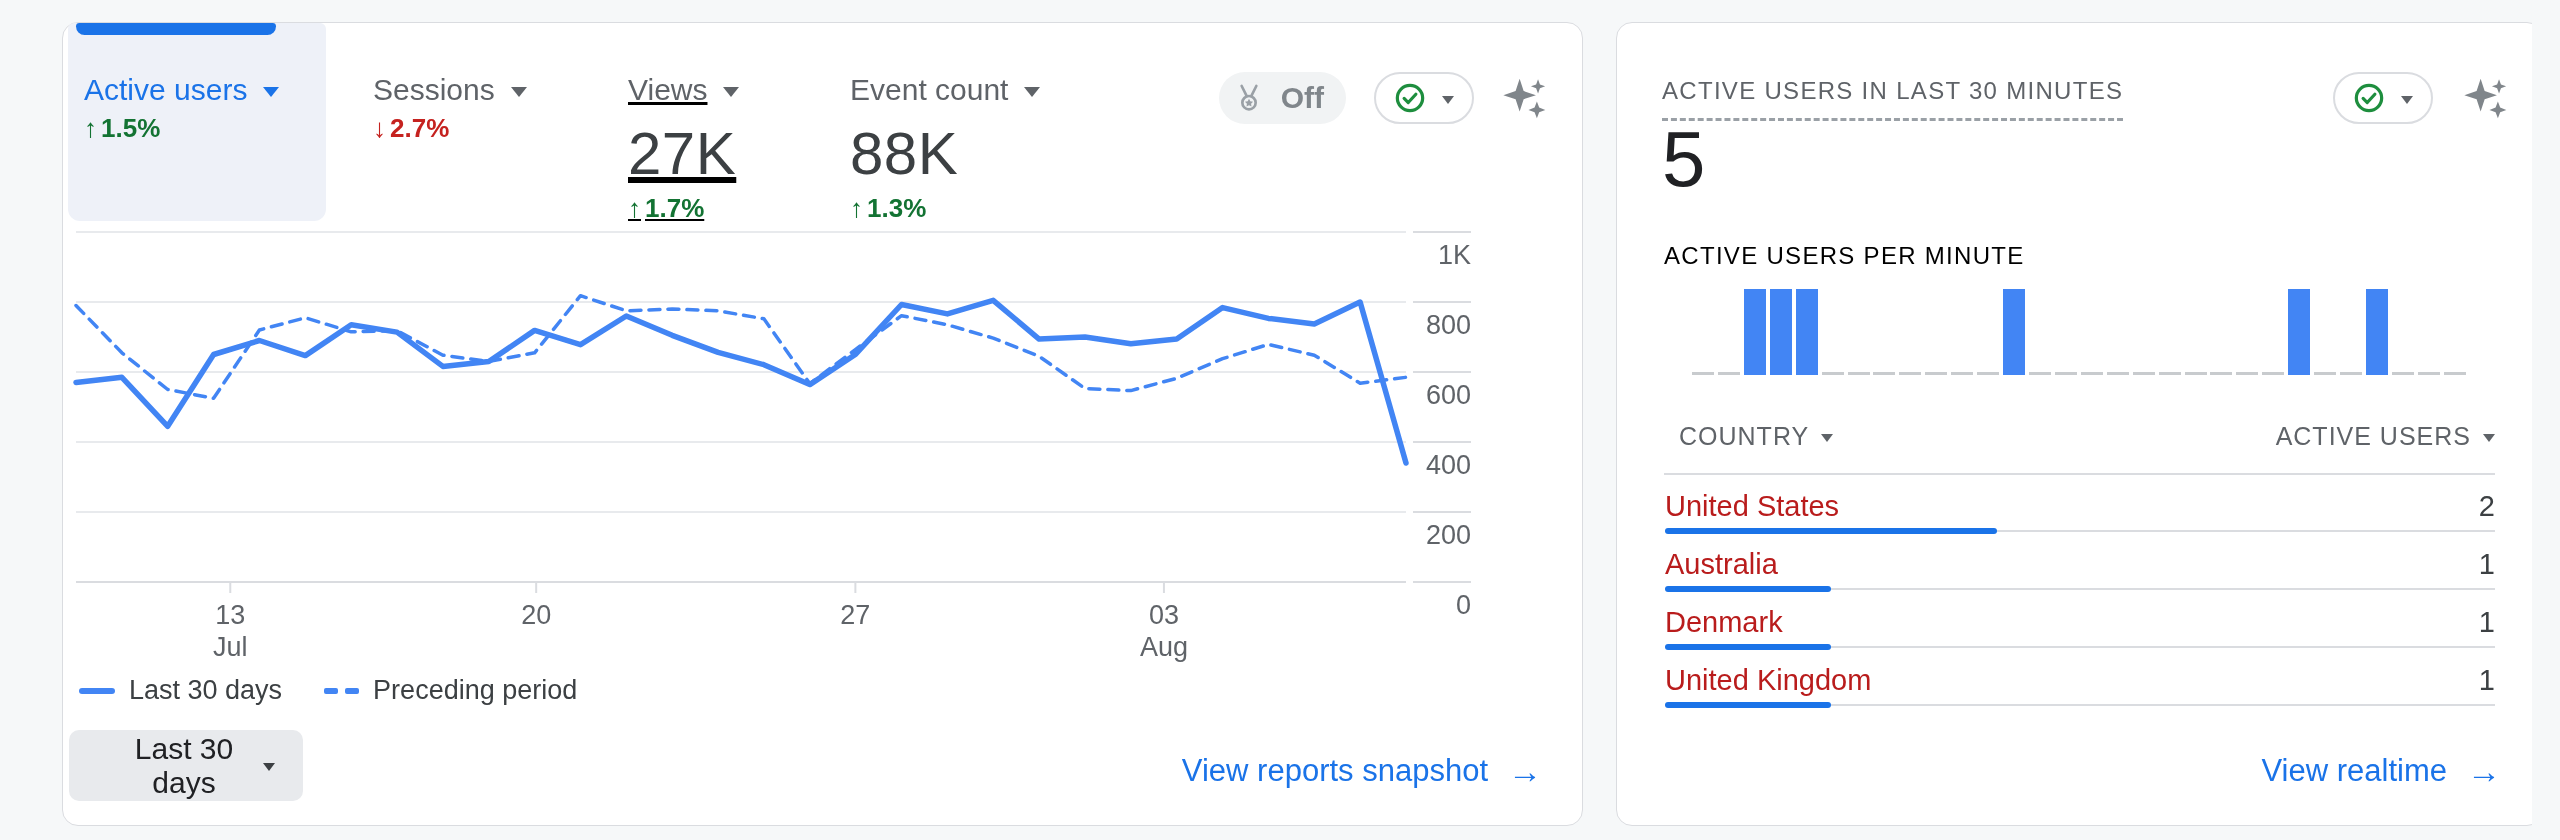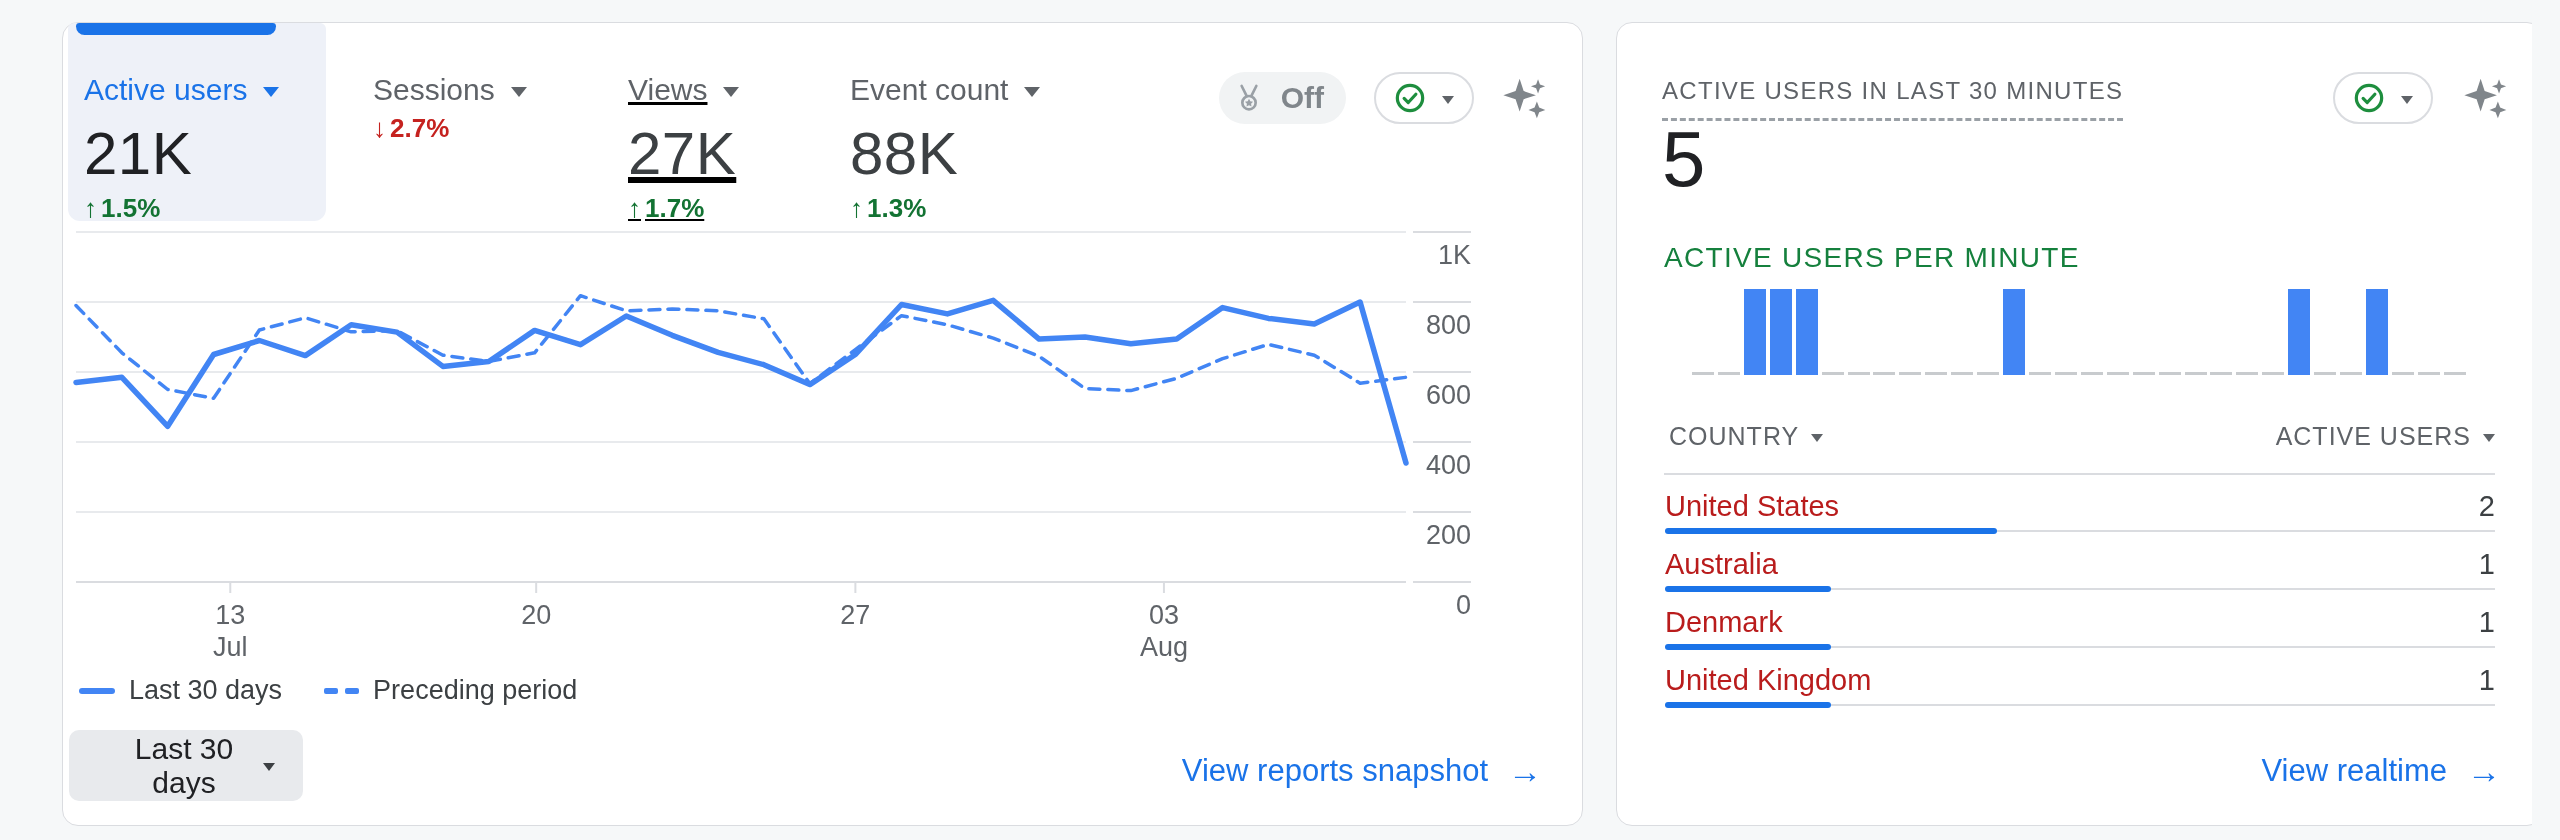--- a/index.html
+++ b/index.html
@@ -59,27 +59,27 @@
   .flink{position:absolute;top:730px;display:flex;align-items:center;gap:20px;
          font-size:31px;font-weight:500;color:#1a73e8;text-decoration:none;cursor:pointer;margin-left:40px;}
   .flink .arr{font-size:34px;line-height:31px;}
   .link-left{right:40px;} .link-right{right:41px;}
 
   
   .rt-title{position:absolute;left:45px;top:54px;font-size:24px;letter-spacing:1.3px;
             color:#5f6368;border-bottom:3px dashed #9aa0a6;padding-bottom:13px;}
   .rt-value{position:absolute;left:45px;top:96px;font-size:78px;line-height:80px;color:#202124;}
   .rt-controls{position:absolute;top:49px;right:33px;display:flex;align-items:center;gap:30px;height:52px;}
-  .pm-label{position:absolute;left:47px;top:219px;font-size:28px;letter-spacing:1.3px;color:#15803d;}
+  .pm-label{position:absolute;left:47px;top:219px;font-size:24px;letter-spacing:1.3px;color:#000000;}
   .minute-chart{position:absolute;left:75px;top:266px;width:774px;height:86px;display:flex;
                 align-items:flex-end;justify-content:space-between;}
   .m-bar{width:22px;height:86px;background:#4285f4;}
   .m-dash{width:22px;height:3px;background:#c8cbce;}
 
-  .th-left{position:absolute;left:52px;top:399px;display:flex;align-items:center;gap:12px;
+  .th-left{position:absolute;left:62px;top:399px;display:flex;align-items:center;gap:12px;
            font-size:25px;letter-spacing:1px;color:#5f6368;}
   .th-right{position:absolute;right:47px;top:399px;display:flex;align-items:center;gap:12px;
             font-size:25px;letter-spacing:1px;color:#5f6368;}
   .tbl-rule{position:absolute;left:47px;right:47px;top:450px;height:2px;background:#dadce0;}
   .cname{position:absolute;left:48px;font-size:29px;color:#b91c1c;}
   .cval{position:absolute;right:47px;font-size:29px;color:#3c4043;}
   .cbar{position:absolute;left:48px;right:47px;height:6px;}
   .cbar .track{position:absolute;left:0;right:0;top:2px;height:2px;background:#dadce0;}
   .cbar .fill{position:absolute;left:0;top:0;height:6px;border-radius:3px;background:#1a73e8;}
 </style>
@@ -90,21 +90,20 @@
 
   <section class="card card-left">
 
     <div class="tab tab-0">
       <div class="tab-indicator"></div>
       <div class="tab-inner">
         <div class="tab-label sel">
           <span>Active users</span>
           <span class="cr"></span>
         </div>
-        <div class="tab-value sel">21K</div>
         <div class="tab-delta delta-up">
           <span>↑</span>
           <span>1.5%</span>
         </div>
       </div>
     </div>
 
     <div class="tab tab-1">
       <div class="tab-inner">
         <div class="tab-label">

